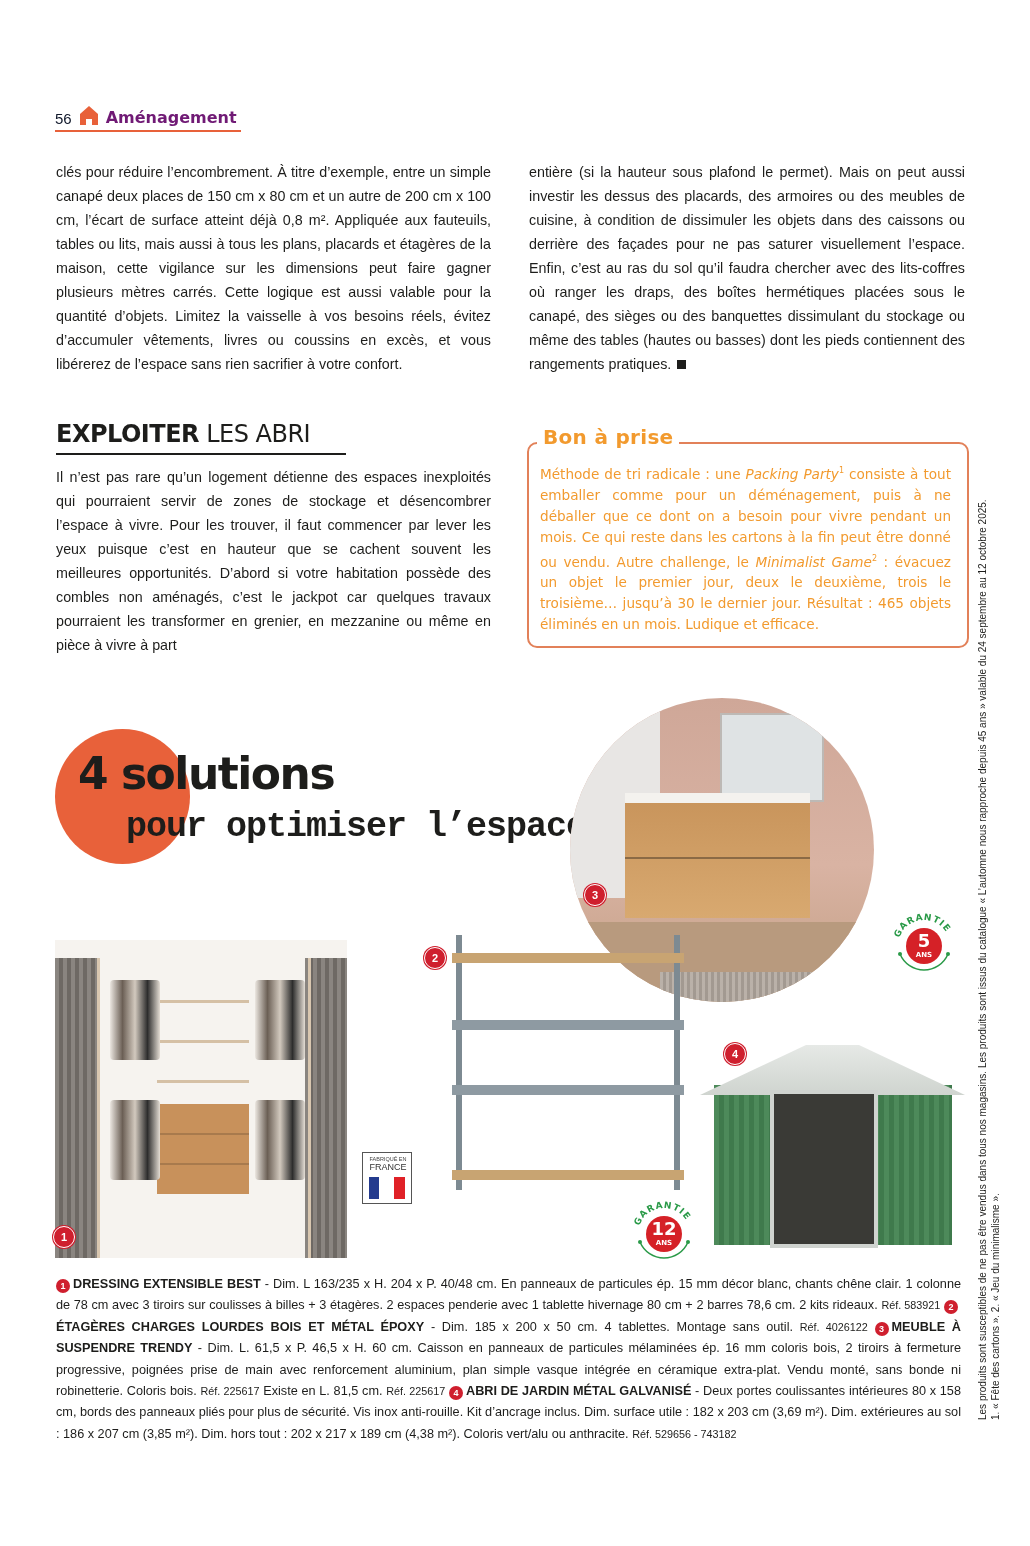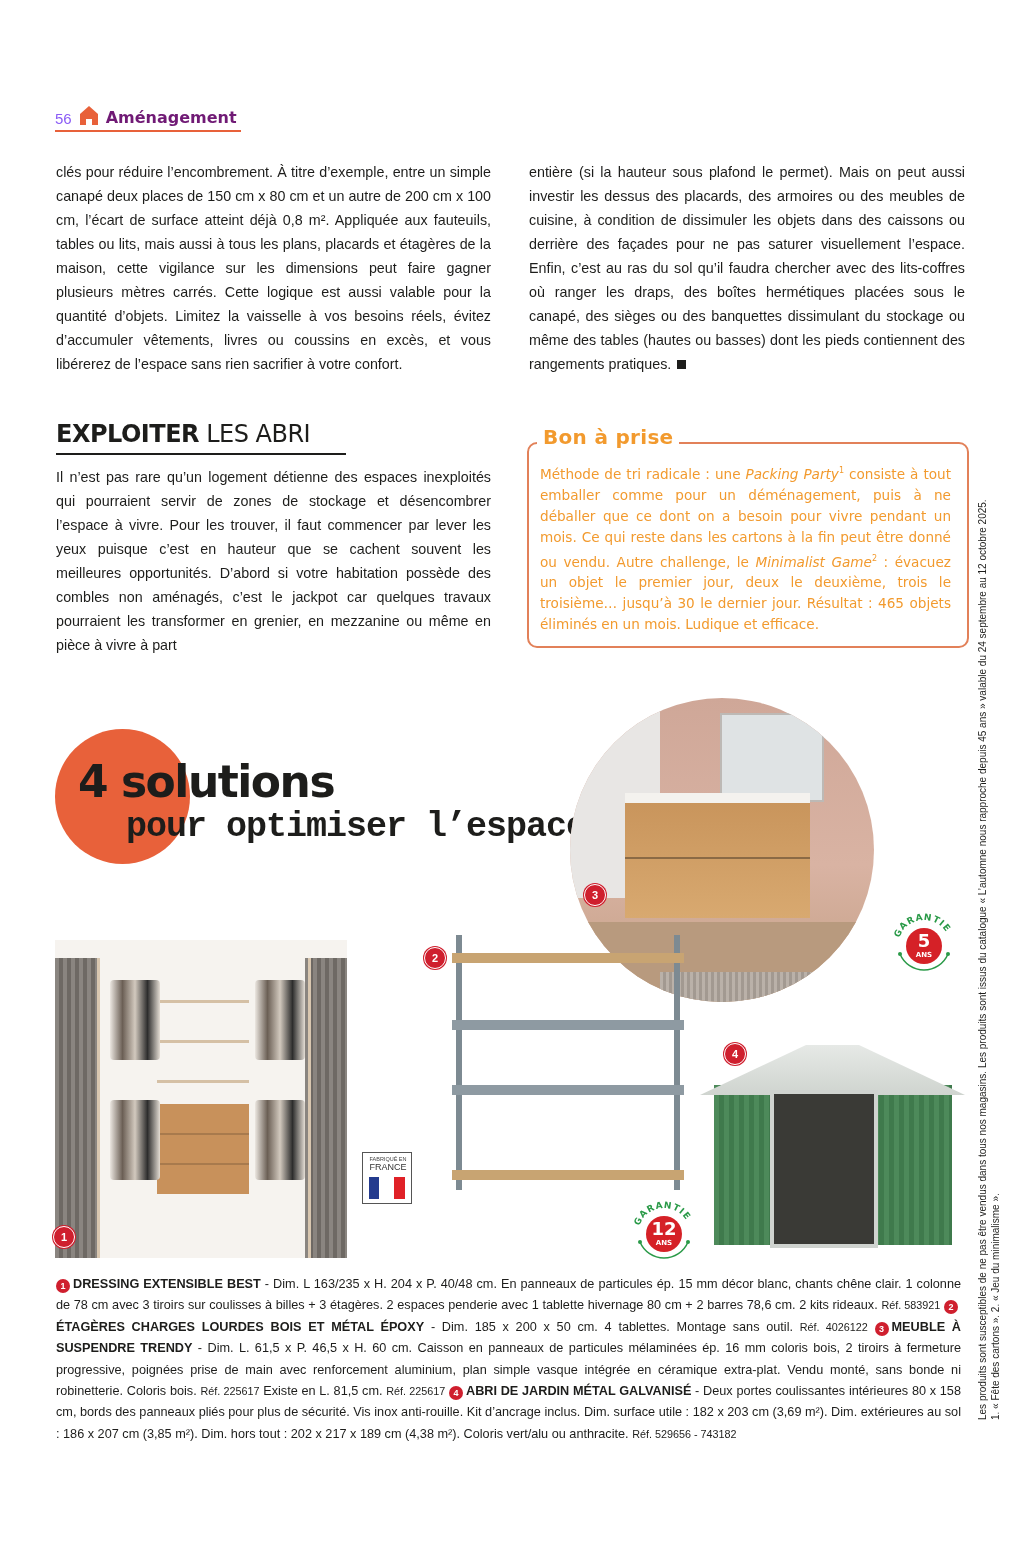--- a/index.html
+++ b/index.html
@@ -2,21 +2,21 @@
 <html><head>
 <meta charset="utf-8">
 <style>
   html, body { margin:0; padding:0; background:#ffffff; }
   body { width:1030px; height:1546px; position:relative; overflow:hidden;
          font-family:"Liberation Sans", sans-serif; color:#1d1d1b; }
   .abs { position:absolute; }
 
   
   .page-header { left:55px; top:104px; display:flex; align-items:flex-end; gap:6px; }
-  .page-num { font-size:15px; color:#8b5cf6; line-height:1; }
+  .page-num { font-size:15px; color:#0f172a; line-height:1; }
   .house { width:22px; height:22px; }
   .section-name { font-family:"DejaVu Sans", sans-serif; font-weight:bold; font-size:16px; color:#701a75; line-height:1; }
   .header-rule { left:55px; top:130px; width:186px; height:2px; background:#e8613a; }
 
   
   .col { font-size:14.3px; line-height:24px; text-align:justify; color:#1d1d1b; }
   .col p { margin:0; }
   .col-left-top { left:56px; top:160px; width:435px; }
   .col-right-top { left:529px; top:160px; width:436px; }
   .col-left-bottom { left:56px; top:465px; width:435px; }
@@ -29,21 +29,21 @@
 
   
   .tip-box { left:527px; top:442px; width:442px; height:206px; border:2px solid #e28159; border-radius:10px; box-sizing:border-box; }
   .tip-title { left:537px; top:425px; background:#fff; padding:0 6px; font-family:"DejaVu Sans", sans-serif; font-size:20px; color:#f29a2e; font-weight:bold; letter-spacing:0.3px; }
   .tip-content { left:540px; top:460px; width:411px; font-family:"DejaVu Sans", sans-serif; font-size:13.6px; line-height:21px; color:#f29a2e; text-align:justify; }
   .tip-content .tip-head { font-weight:bold; }
   .tip-content i { font-style:italic; }
 
   
   .circle { left:55px; top:729px; width:135px; height:135px; border-radius:50%; background:#e8613a; }
-  .headline-1 { left:78px; top:748px; font-family:"DejaVu Sans", sans-serif; font-weight:bold; font-size:44px; line-height:52px; color:#1d1d1b; letter-spacing:-1.5px;margin-top:8px; }
+  .headline-1 { left:78px; top:748px; font-family:"DejaVu Sans", sans-serif; font-weight:bold; font-size:44px; line-height:52px; color:#1d1d1b; letter-spacing:-1.5px; }
   .headline-2 { left:126px; top:805px; font-family:Liberation Mono, monospace; font-weight:bold; font-size:35px; line-height:44px; color:#1d1d1b; letter-spacing:-1px; }
   .bath-circle { left:570px; top:698px; width:304px; height:304px; border-radius:50%; background:linear-gradient(180deg,#cfa798 0%, #d9b3a3 55%, #c39f84 100%); overflow:hidden; }
   .bath-window { position:absolute; left:0; top:10px; width:90px; height:190px; background:#e8e6e4; }
   .bath-mirror { position:absolute; left:150px; top:15px; width:100px; height:85px; background:#dfe3e4; border:2px solid #bdb9b5; }
   .bath-cab { position:absolute; left:55px; top:95px; width:185px; height:125px; background:linear-gradient(180deg,#f4f2ee 0 10px,#c9955c 10px,#d8a970 100%); }
   .bath-cab::after { content:""; position:absolute; left:0; right:0; top:64px; height:2px; background:#8b6a45; }
   .bath-floor { position:absolute; left:0; right:0; bottom:0; height:80px; background:#b89a7e; }
   .rug { position:absolute; left:90px; bottom:0; width:200px; height:30px; background:repeating-linear-gradient(90deg,#bbb 0 3px,#999 3px 6px); opacity:.7; }
 
   .dressing { left:55px; top:940px; width:292px; height:318px; background:#f6f3ef; }

